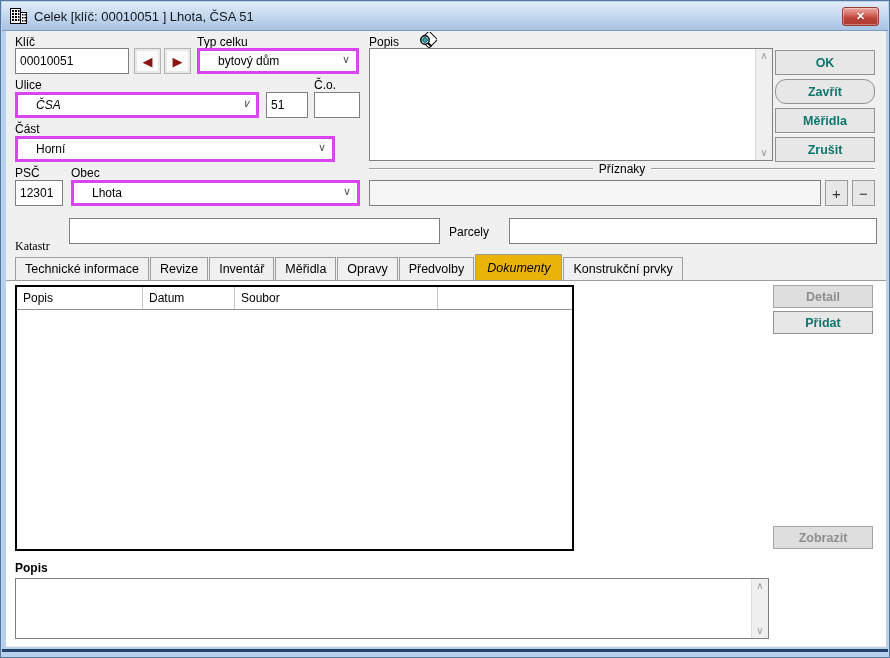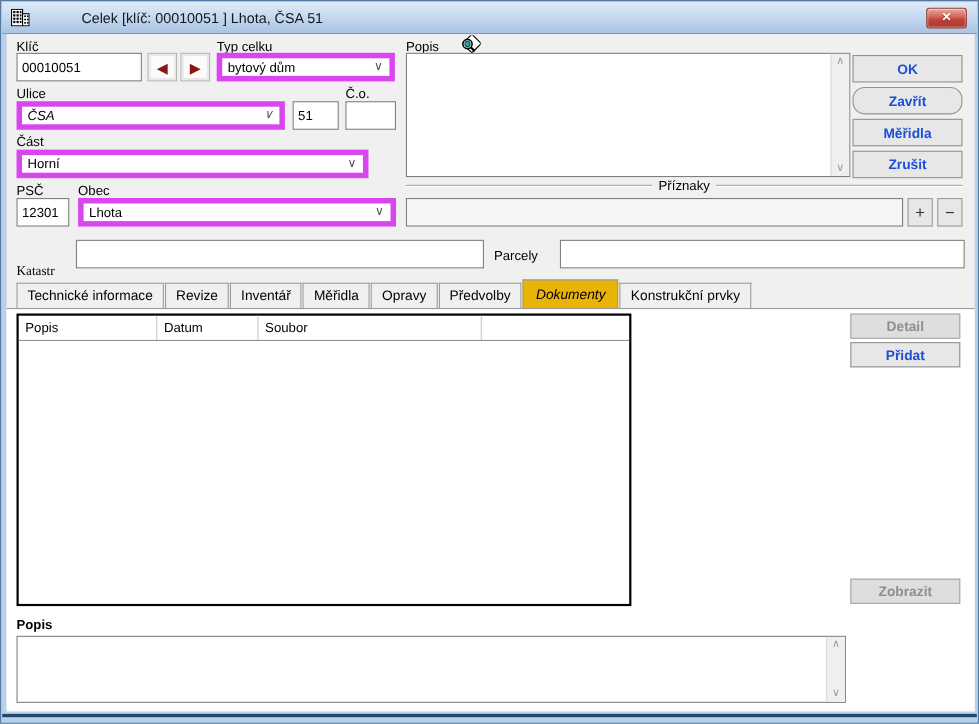--- a/index.html
+++ b/index.html
@@ -7,21 +7,21 @@
   .window {
     position:relative; width:890px; height:658px;
     background:#b7d1ec; border:1px solid #56789f; overflow:hidden;
     font-size:12px; color:#000;
   }
   .bottom-edge { position:absolute; left:1px; right:1px; bottom:5px; height:3px; background:#24456b; }
   
   .titlebar {
     position:absolute; left:1px; top:1px; right:1px; height:29px;
     background:linear-gradient(to bottom,#e2ecf9 0%,#c7daf0 45%,#a9c4e2 100%);
-    border-bottom:1px solid #7d9cc0; display:flex; align-items:center; padding:0 8px;gap:40px;
+    border-bottom:1px solid #7d9cc0; display:flex; align-items:center; padding:0 8px;
   }
   .titlebar .app-icon { width:17px; height:16px; margin-right:7px; display:inline-block; }
   .titlebar .title { font-size:13px; color:#15181d; white-space:nowrap; }
   .close-btn {
     position:absolute; right:9px; top:5px; width:37px; height:19px; border-radius:3px;
     border:1px solid #923c34;
     background:linear-gradient(to bottom,#eba9a0 0%,#d4685c 40%,#bc4237 60%,#b03a31 100%);
     display:flex; align-items:center; justify-content:center; cursor:pointer;
     box-shadow:inset 0 0 0 1px rgba(255,255,255,.35);
   }
@@ -29,33 +29,33 @@
   
   .client-bg { position:absolute; left:5px; top:30px; width:880px; height:616px; background:#f0f0f0; }
   .page { position:absolute; left:5px; top:279px; width:880px; height:366px; background:#ffffff; border-top:1px solid #9d9d9d; }
   .lbl { position:absolute; height:14px; line-height:14px; white-space:nowrap; }
   .lbl.bold { font-weight:bold; }
   .inp {
     position:absolute; height:26px; border:1px solid #7f7f7f; background:#fff;
     font-family:"Liberation Sans", sans-serif; font-size:12px; padding:0 4px; color:#000; outline:none;
   }
   .sel {
-    position:absolute; height:26px; border:5px solid #d946ef; background:#fff;
-    display:flex; align-items:center; padding:0 20px 0 5px; cursor:default;text-align:center;
+    position:absolute; height:26px; border:3px solid #d946ef; background:#fff;
+    display:flex; align-items:center; padding:0 20px 0 18px; cursor:default;text-align:center;
   }
   .sel .chev { position:absolute; right:6px; top:50%; transform:translateY(-58%); color:#555; font-size:11px; }
   .textbox { position:absolute; background:#fff; border:1px solid #808080; }
   .vscroll {
     position:absolute; top:0; bottom:0; right:0; width:17px; background:#efefef;
     border-left:1px solid #dcdcdc; display:flex; flex-direction:column; justify-content:space-between; align-items:center;
   }
   .vscroll span { color:#9a9a9a; font-size:10px; line-height:14px; }
   .btn {
     position:absolute; width:100px; height:25px; background:#e7e7e7; border:1px solid #929292;
-    font-family:"Liberation Sans", sans-serif; font-size:12.5px; font-weight:bold; color:#1d4ed8;
+    font-family:"Liberation Sans", sans-serif; font-size:12.5px; font-weight:bold; color:#0f766e;
     display:flex; align-items:center; justify-content:center; cursor:pointer;
   }
   .btn.disabled { color:#8f8f8f; background:#dedede; border-color:#a5a5a5; cursor:default; }
   .mini-btn {
     position:absolute; width:27px; height:26px; background:#fbfbfb; border:1px solid #b4b4b4;
     display:flex; align-items:center; justify-content:center; cursor:pointer;
     box-shadow:0 0 0 2px #e9e9e9 inset;
   }
   .mini-btn .arrow { color:#8b1515; font-size:13px; line-height:1; }
   .sq-btn {

